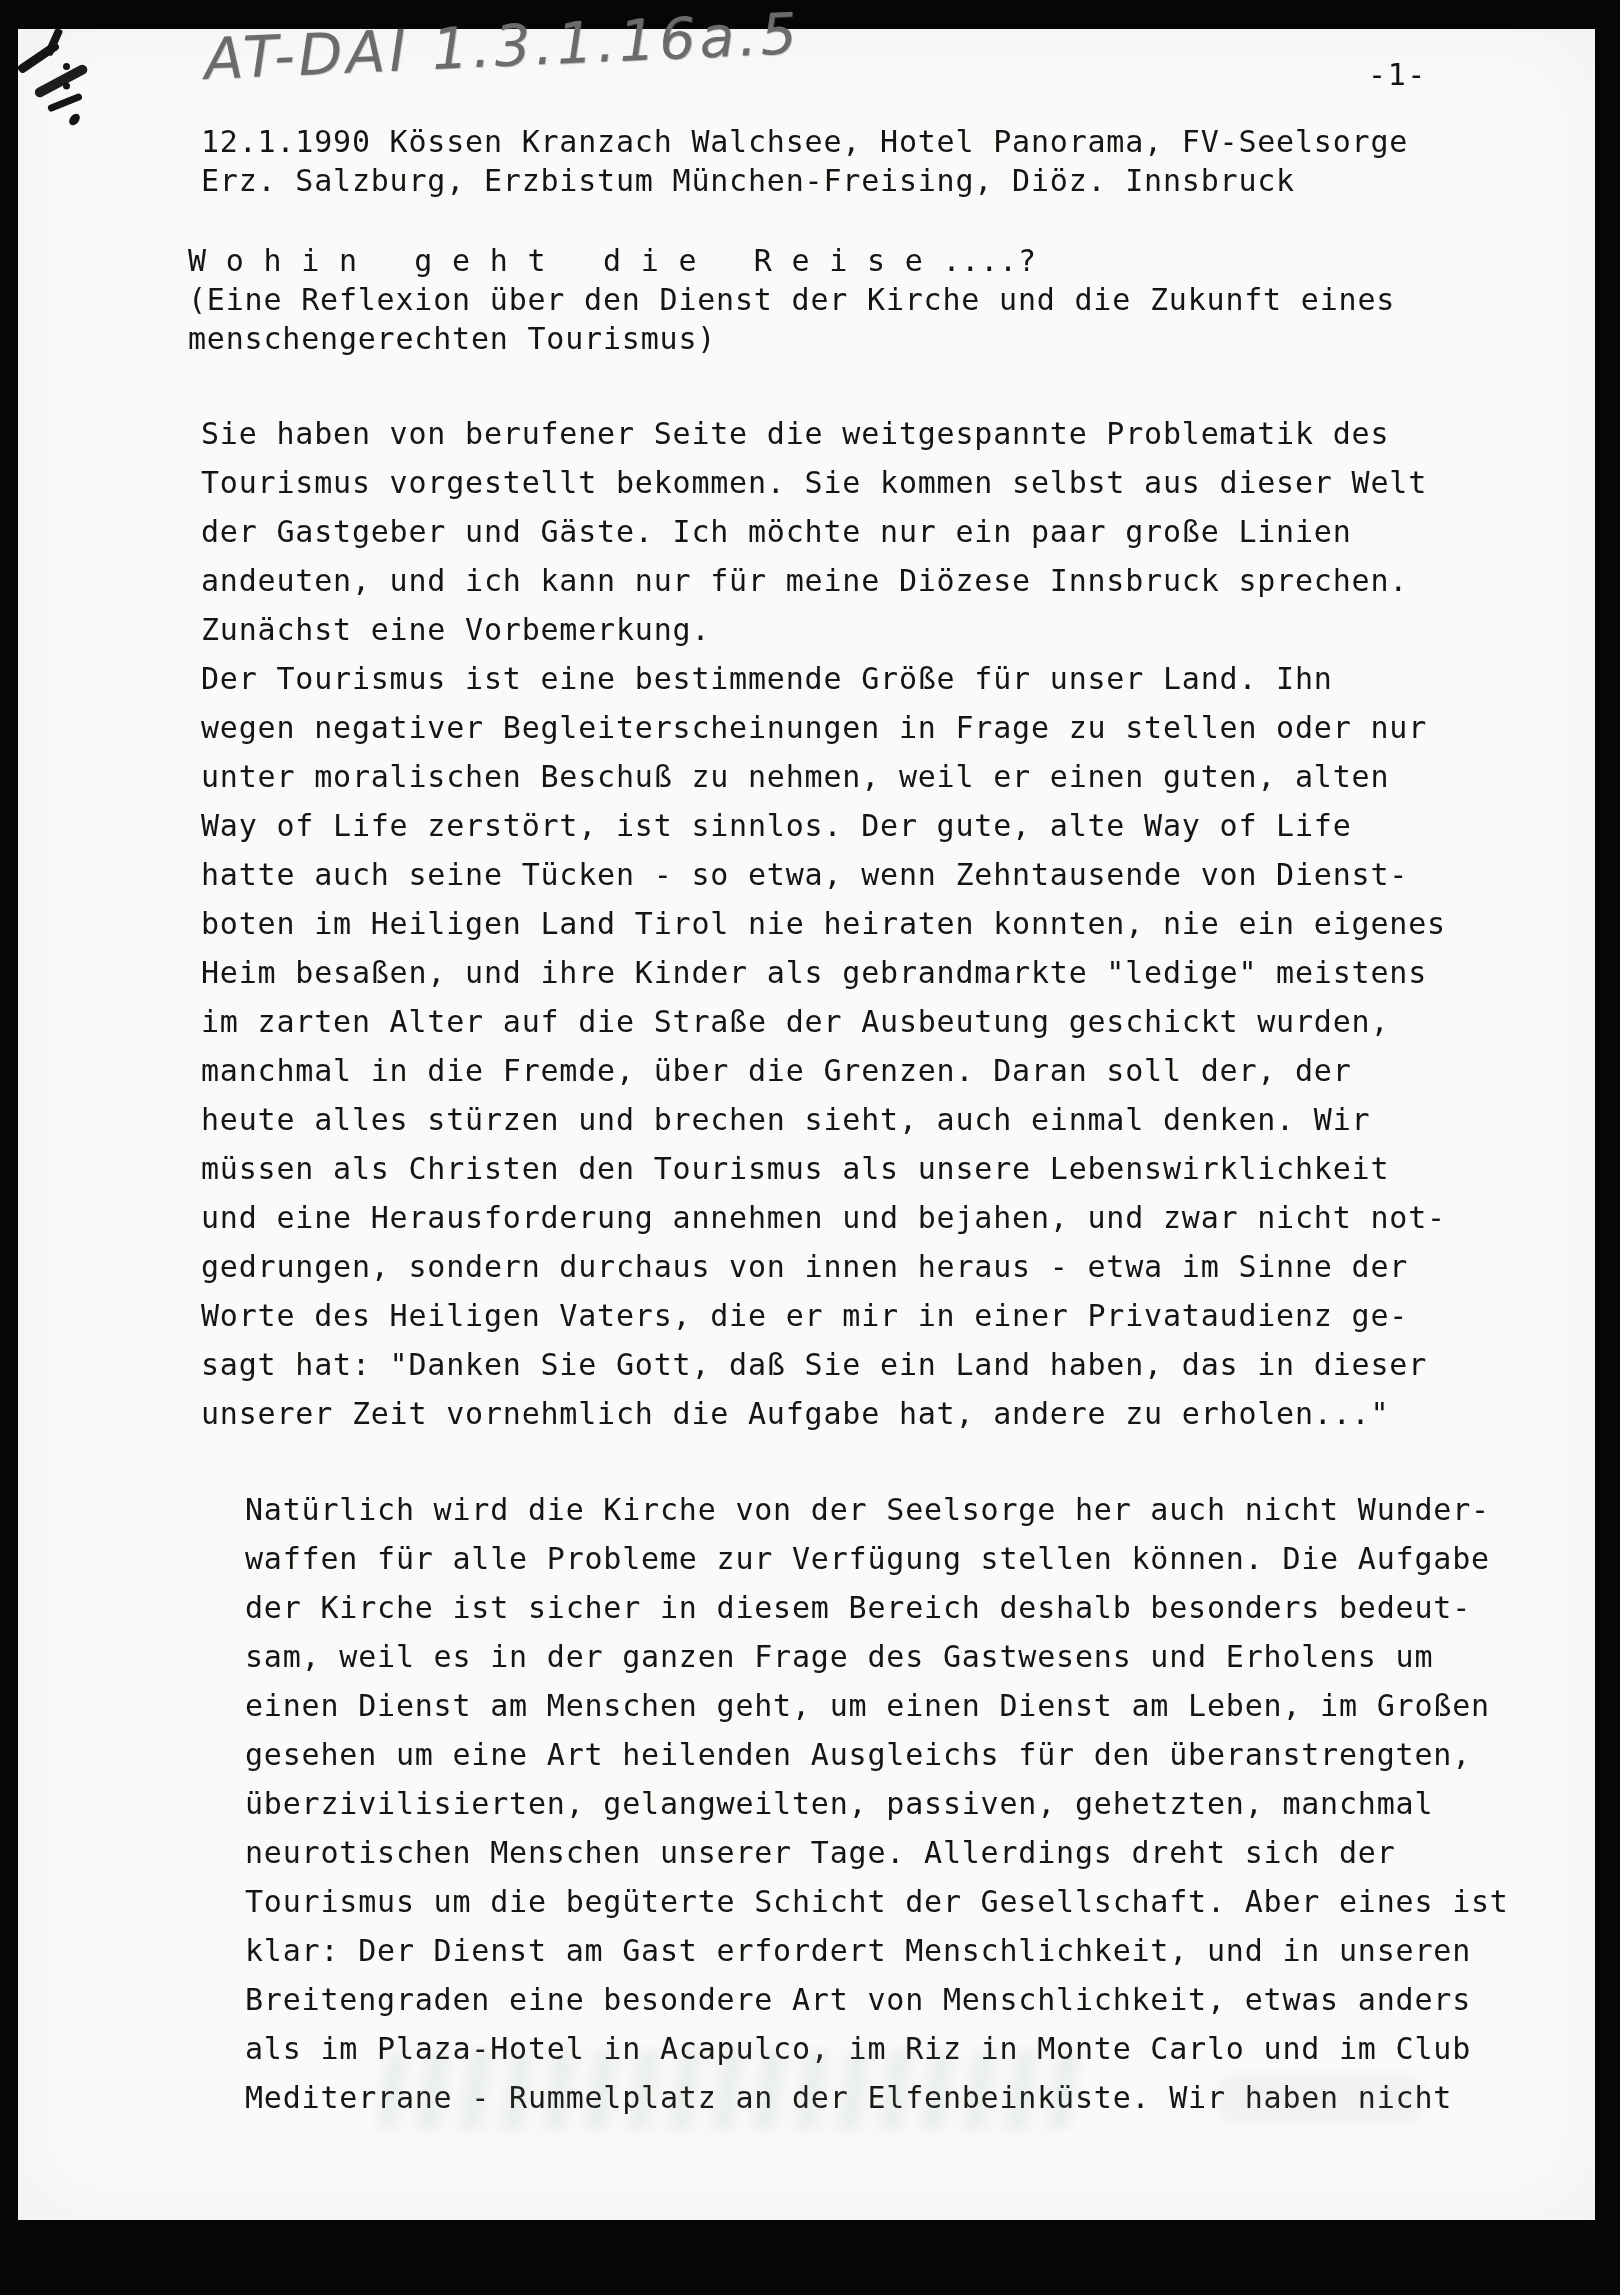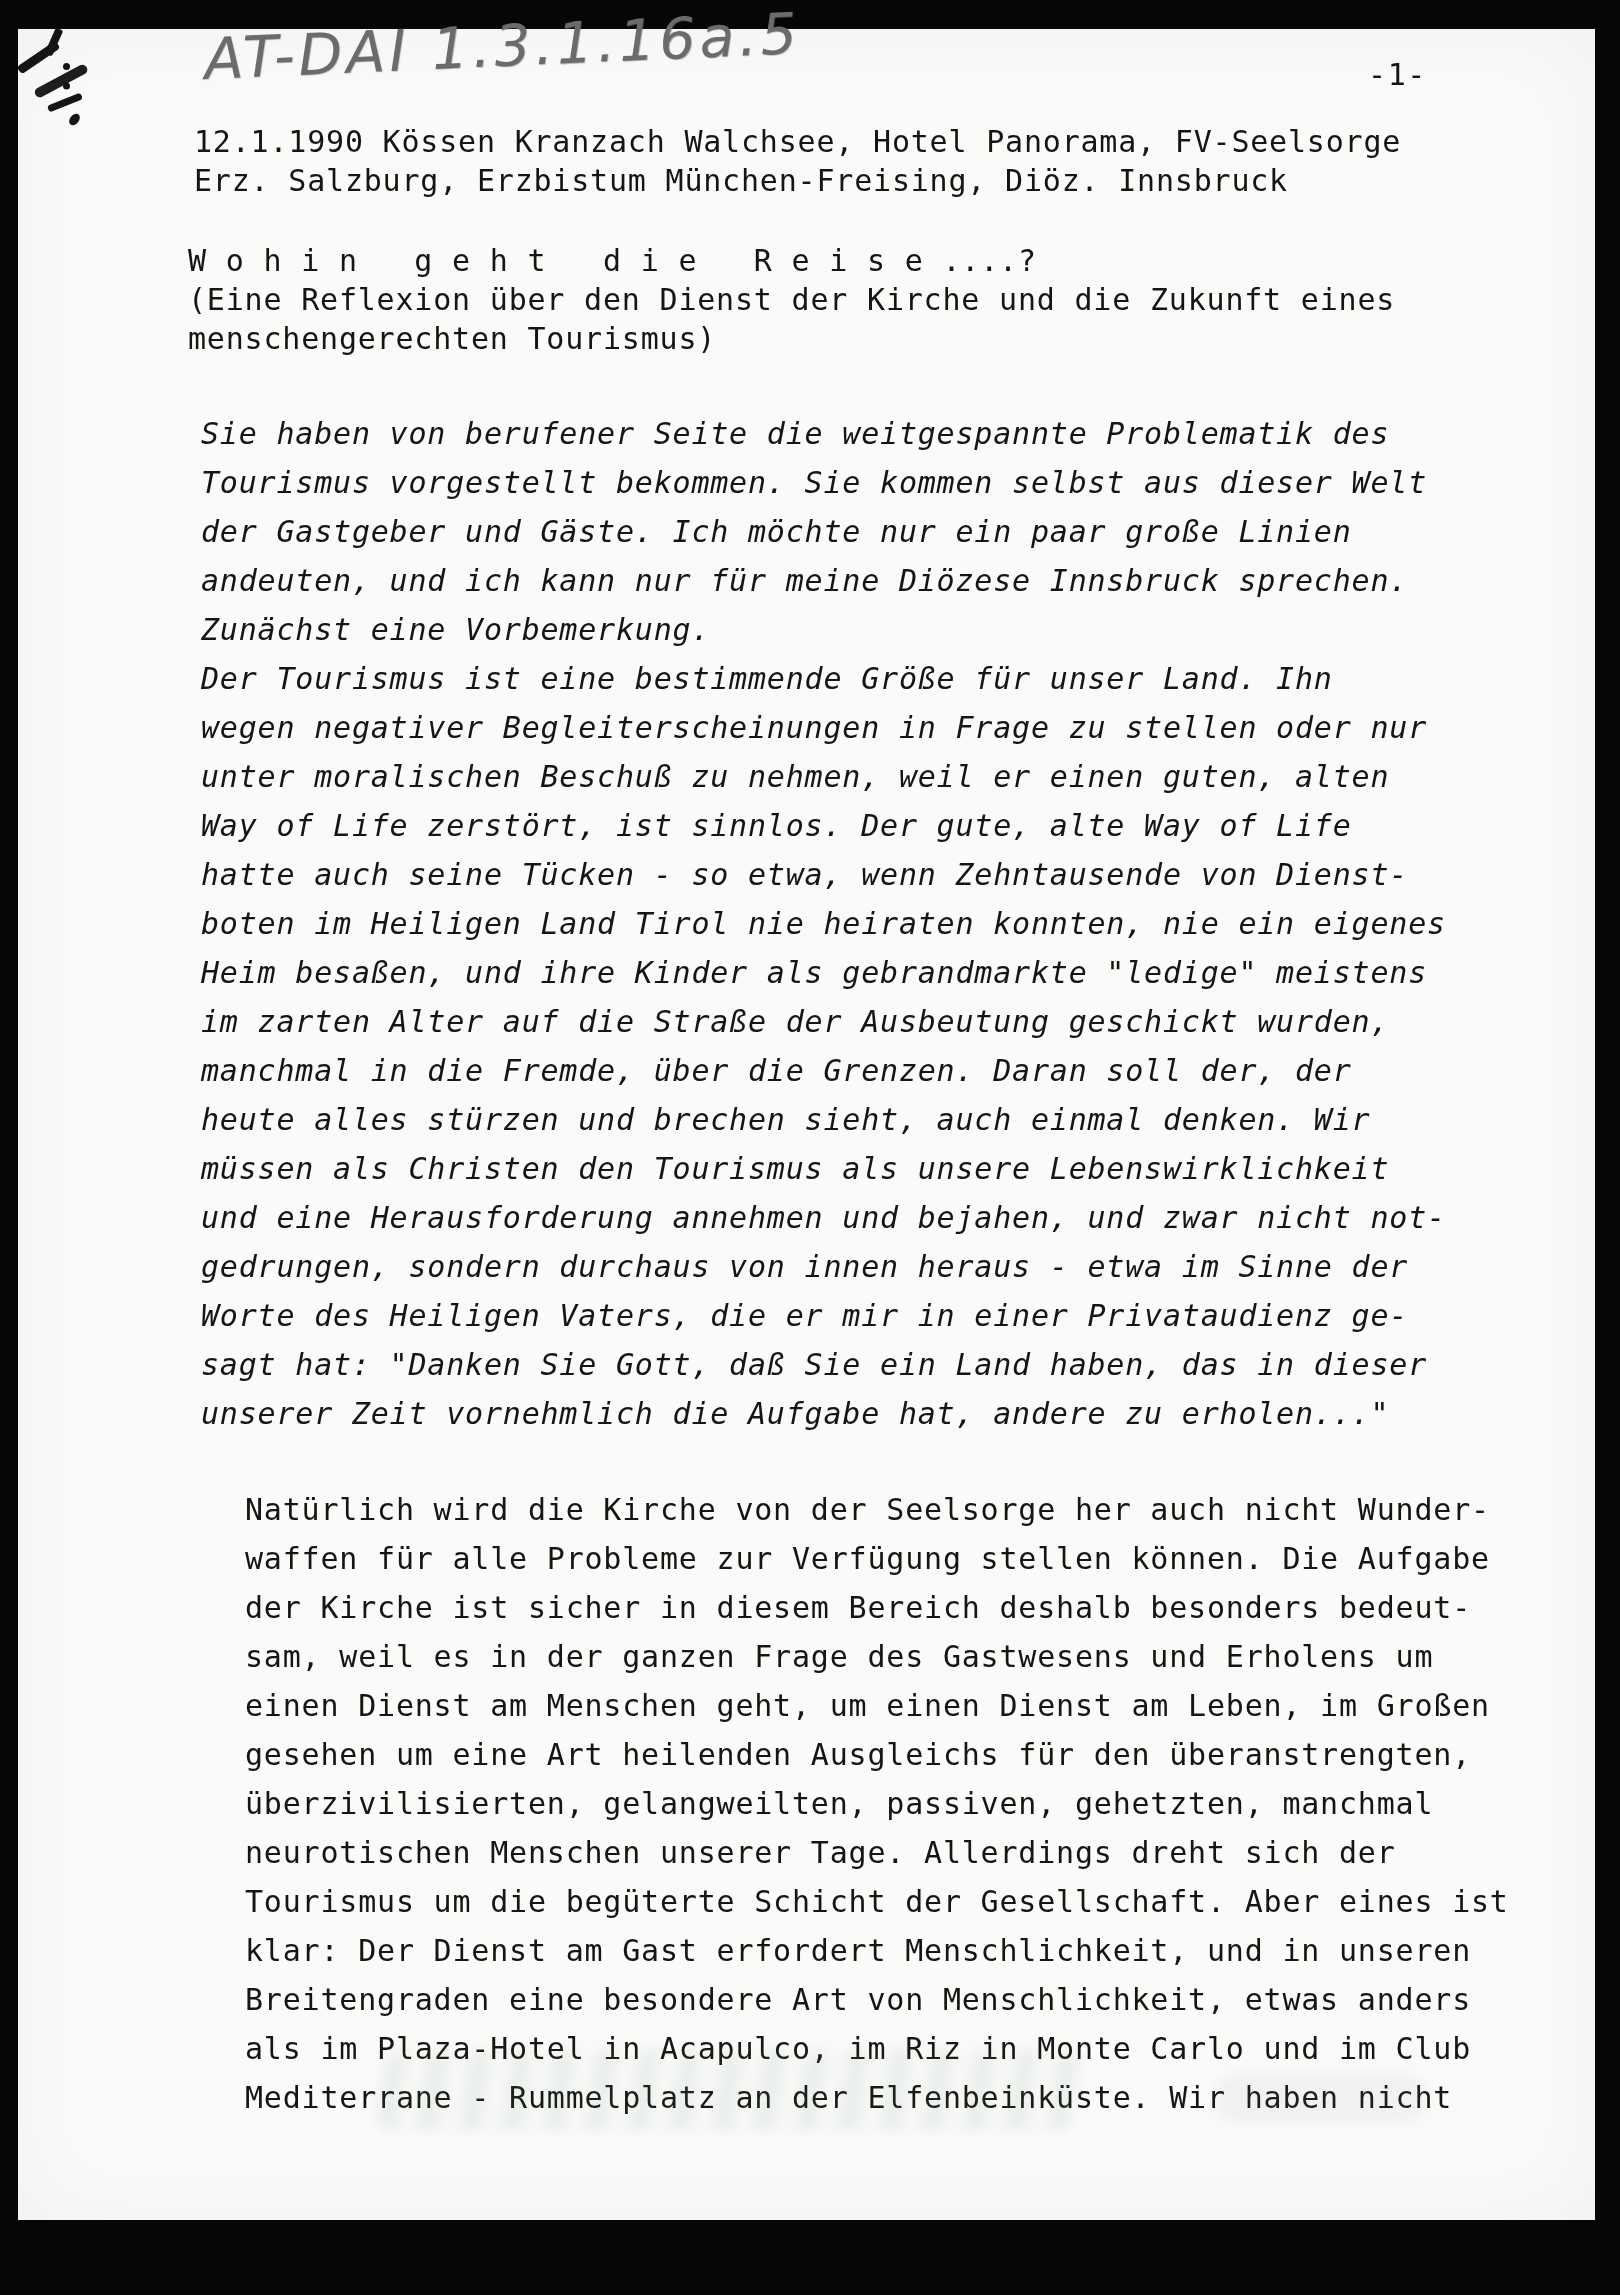--- a/index.html
+++ b/index.html
@@ -8,23 +8,23 @@
     font-family:"DejaVu Sans Mono","Liberation Mono",monospace;
   }
   .paper{
     position:absolute;left:18px;top:29px;right:26px;bottom:75px;
     background:#fafaf8;
     box-shadow:inset 0 0 97px rgba(0,0,0,0.04);
   }
   .txt{position:absolute;white-space:pre;color:#171513;}
   .body-block{font-size:30px;line-height:49px;letter-spacing:0.8px;}
   .head-block{font-size:30px;line-height:39px;letter-spacing:0.8px;}
-  .hdr{left:194px;top:122px;}
+  .hdr{left:201px;top:122px;}
   .title{left:188px;top:241px;}
-  .p1{left:201px;top:409px;font-style:italic;}
+  .p1{left:201px;top:409px;}
   .p2{left:201px;top:1485px;margin-left:44px;}
   .pagenum{left:1368px;top:57px;font-size:30px;letter-spacing:1.6px;color:#141414;position:absolute;}
   .annotation{
     position:absolute;left:204px;top:13px;
     font-family:"DejaVu Sans","Liberation Sans",sans-serif;
     font-style:italic;font-size:57px;letter-spacing:4px;
     color:#6b6b6b;transform:rotate(-2.5deg);
     text-shadow:0.8px 0.8px 0.8px rgba(120,120,120,0.5);
   }
   

